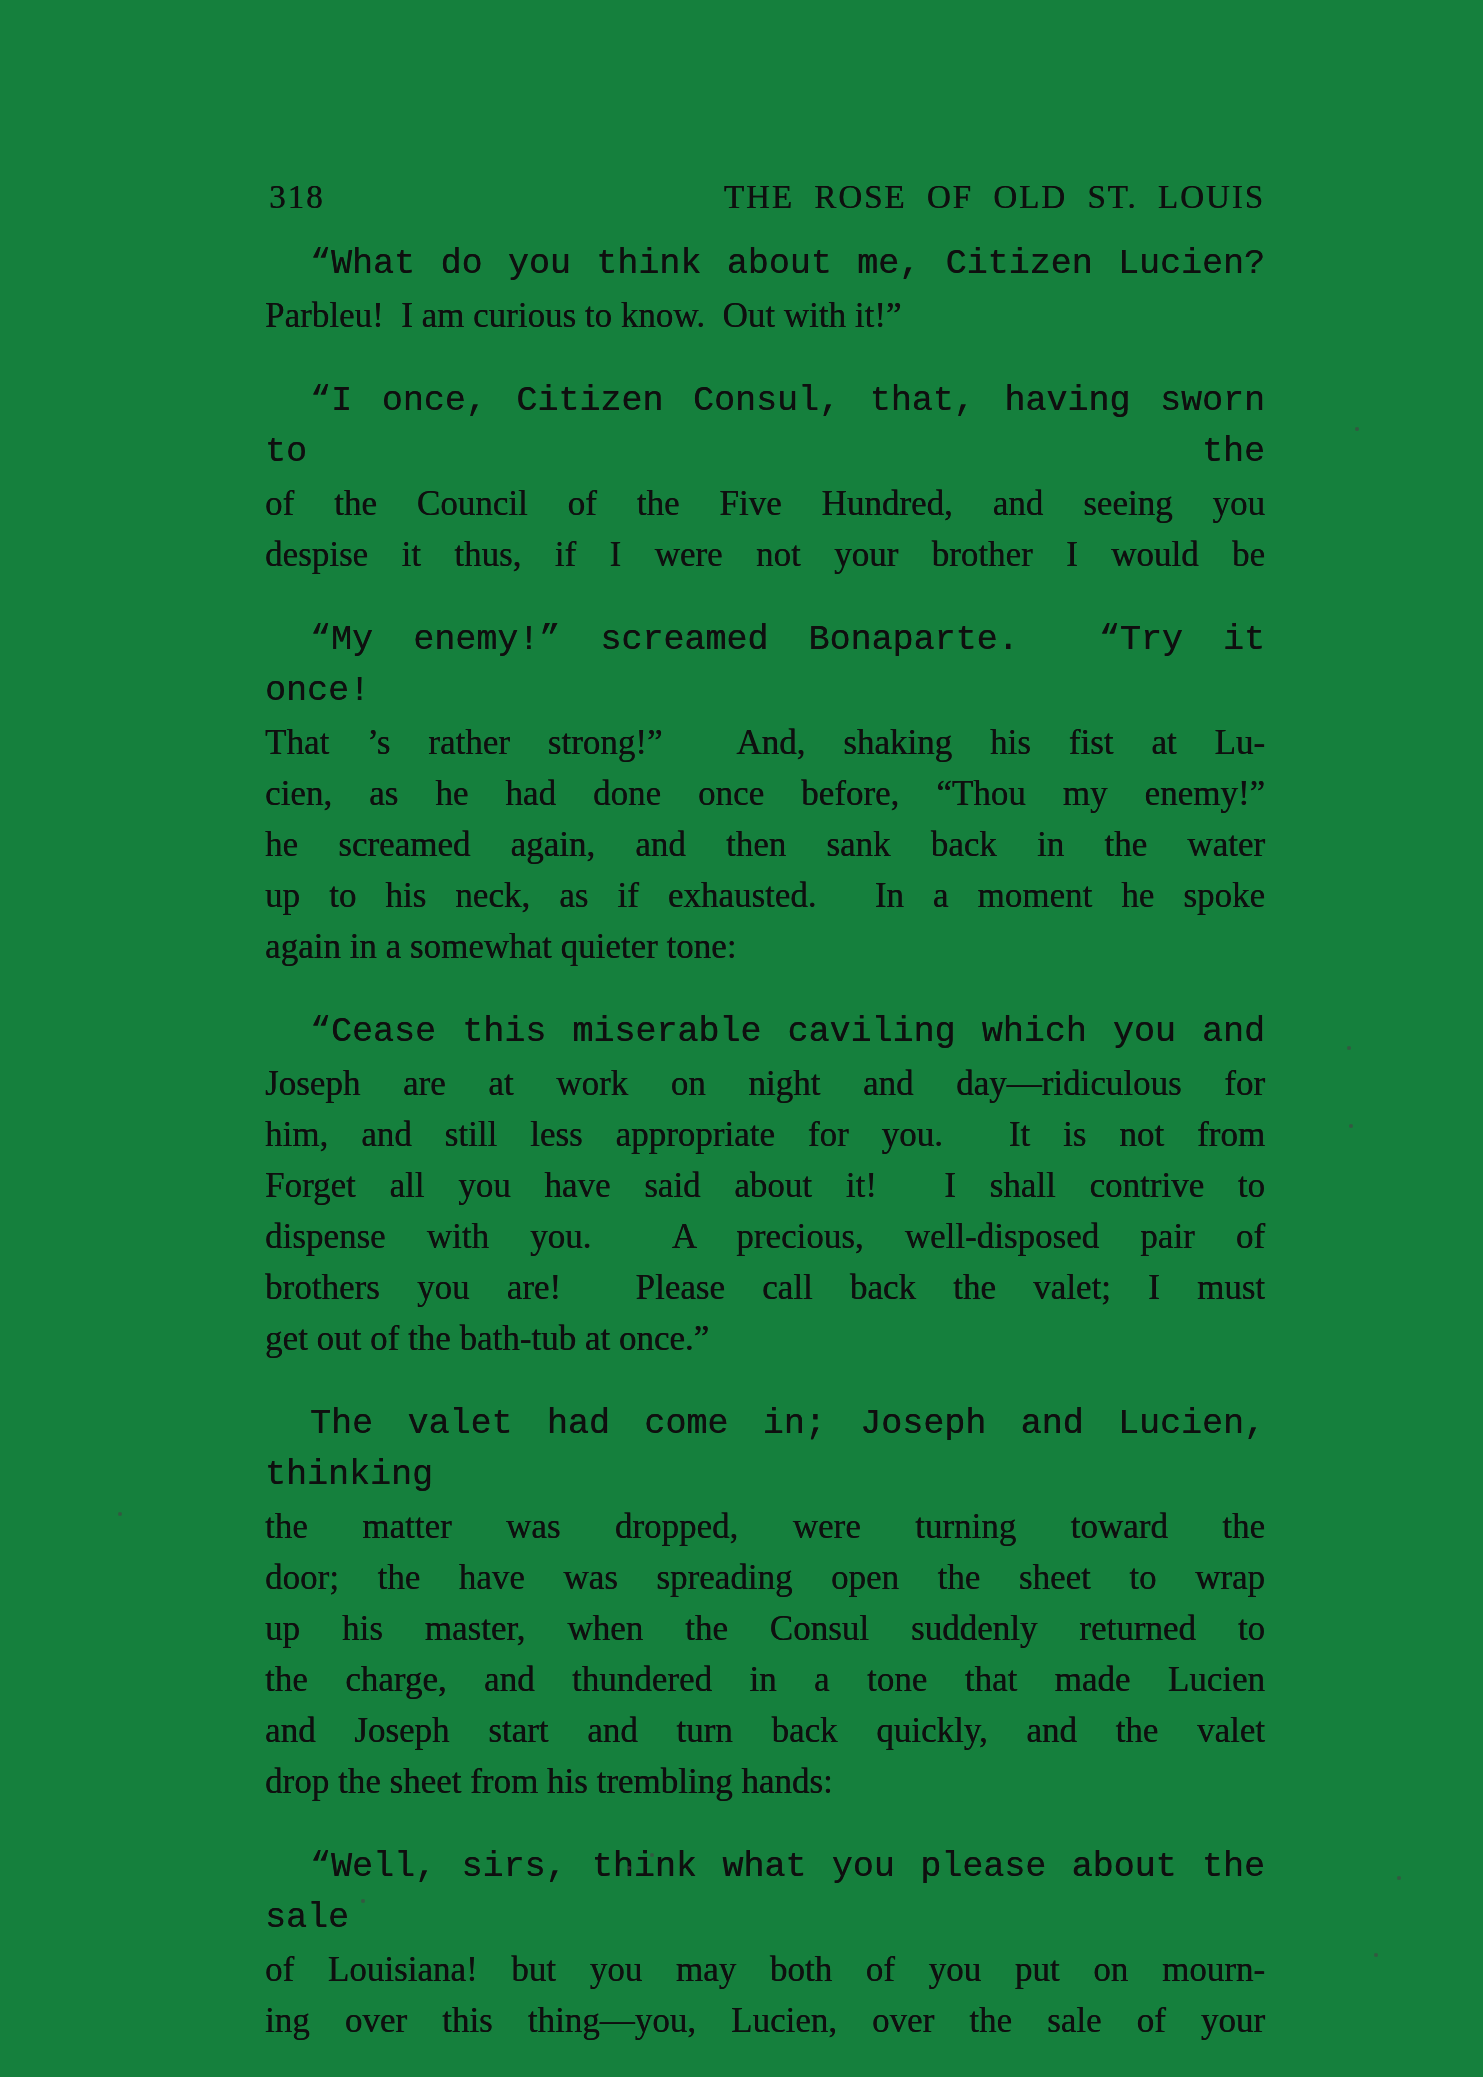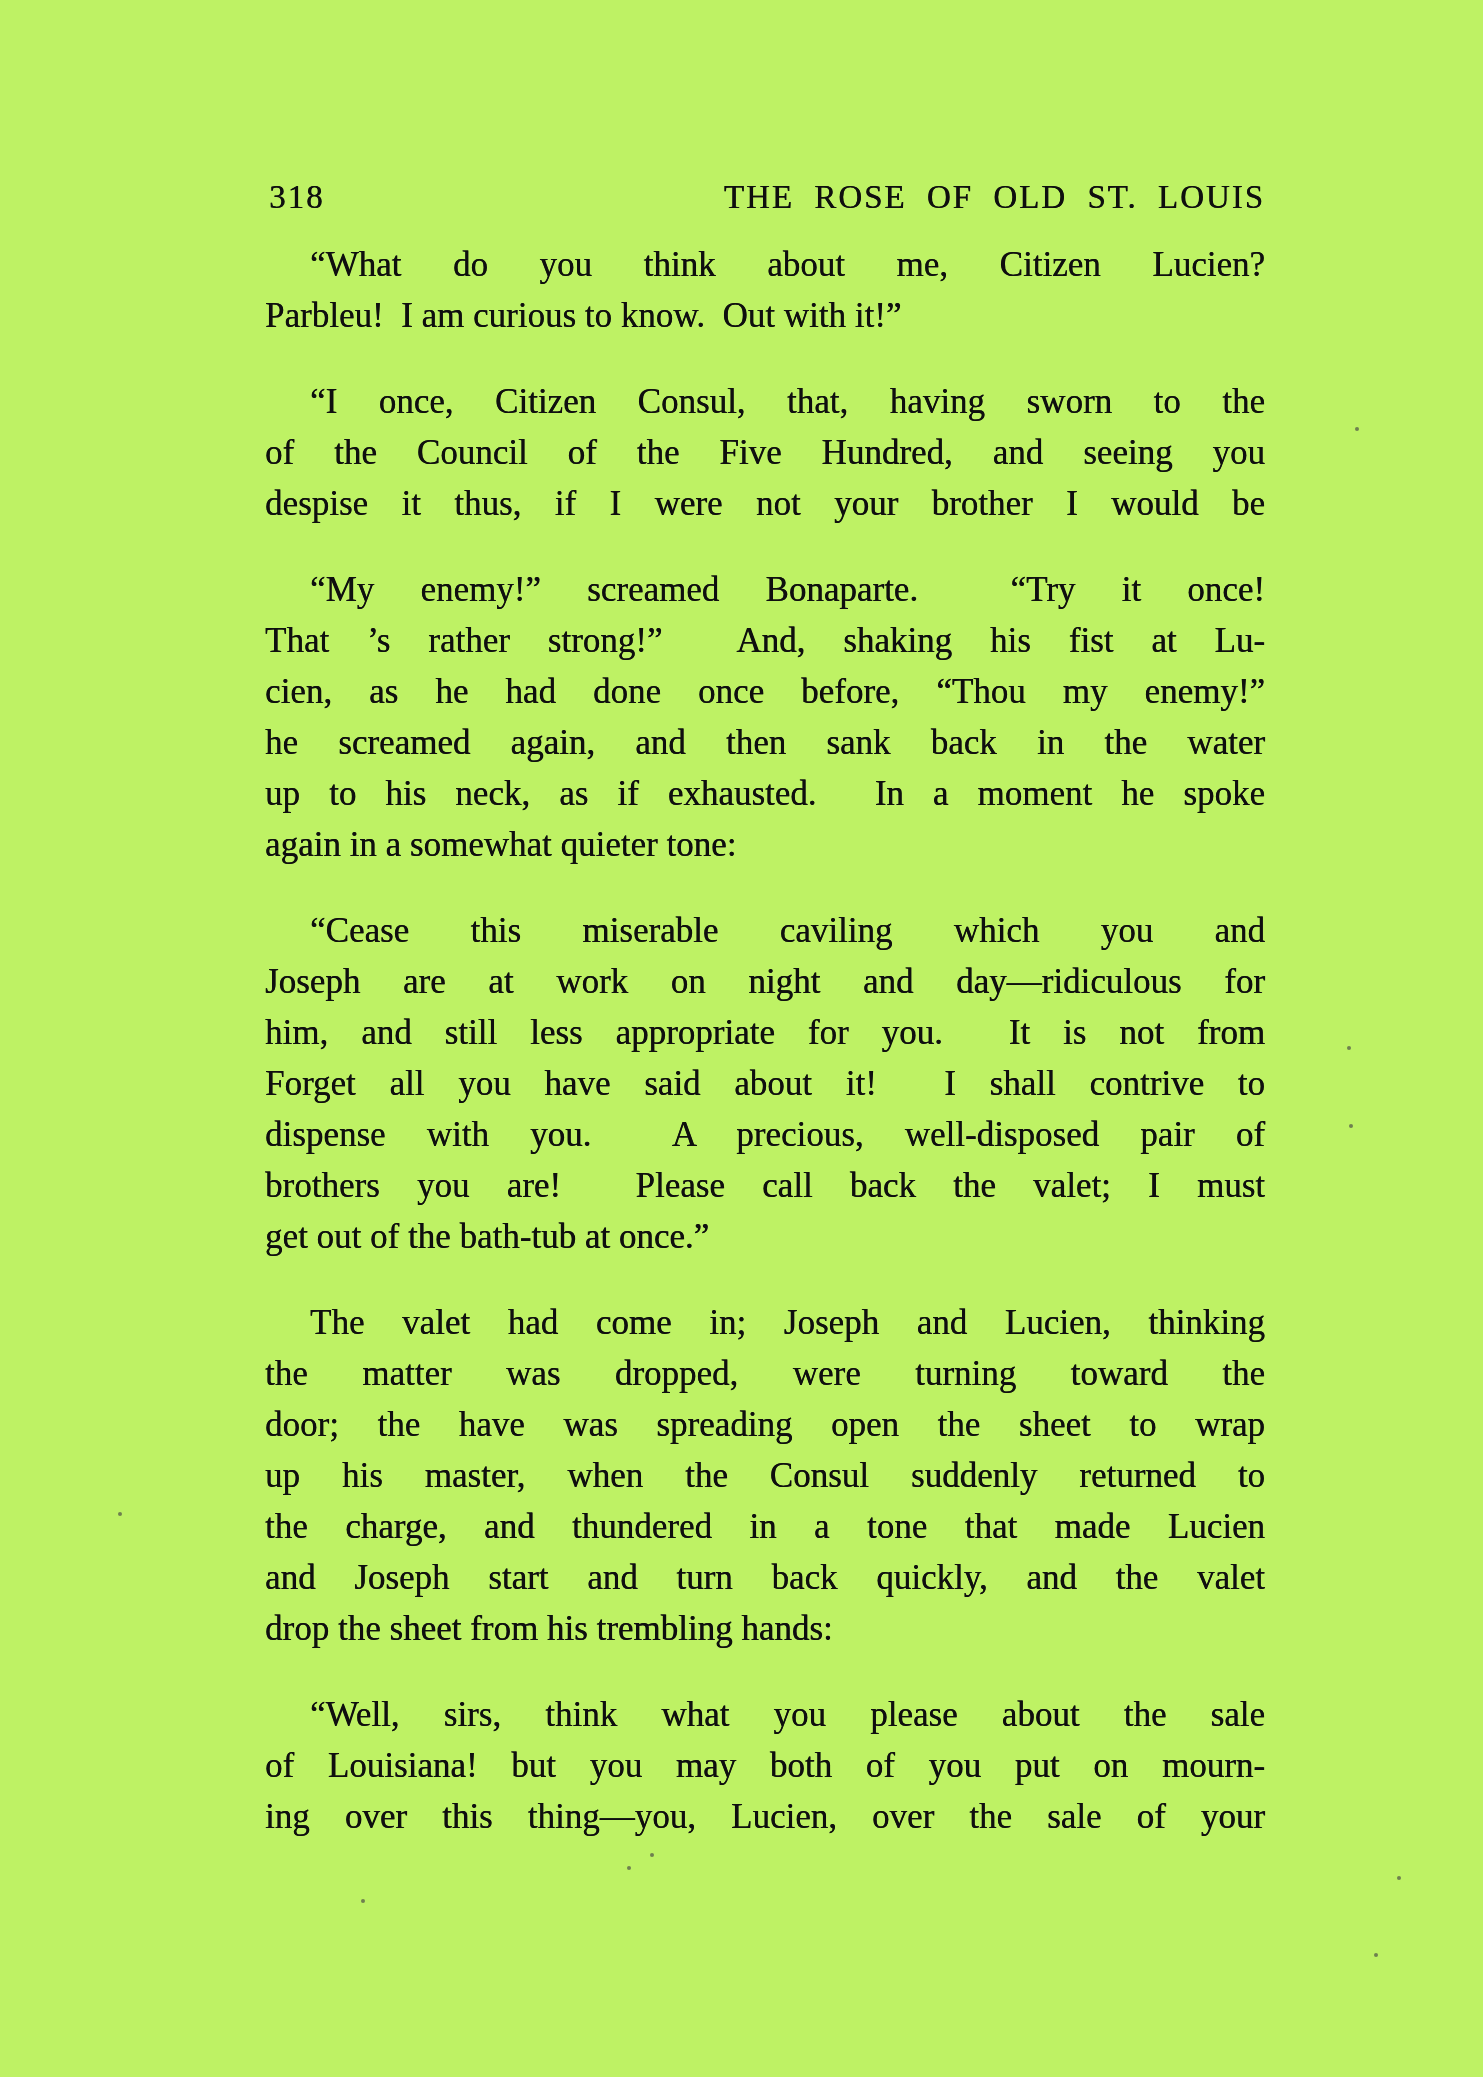--- a/index.html
+++ b/index.html
@@ -5,21 +5,21 @@
   html, body {
     margin: 0;
     padding: 0;
     background: #e8e8e8;
   }
   .page {
     position: relative;
     width: 1483px;
     height: 2077px;
     margin: 0 auto;
-    background: #bef264;
+    background: #15803d;
     overflow: hidden;
     color: #0f0f0f;
     font-family: "Liberation Serif", "DejaVu Serif", serif;
   }
   .running-head {
     position: absolute;
     left: 265px;
     top: 172px;
     width: 1000px;
     height: 50px;
@@ -49,21 +49,21 @@
     line-height: 51px;
   }
   .para { margin: 0; }
   .ln {
     white-space: pre-wrap;
     text-align: justify;
     text-align-last: justify;
     text-shadow: 0.35px 0 0 currentColor;
   }
   .ln.end { text-align-last: left; }
-  .ln.indent { text-indent: 45px; }
+  .ln.indent { text-indent: 45px; font-family: Liberation Mono, monospace; }
   .speck {
     position: absolute;
     width: 4px;
     height: 4px;
     border-radius: 50%;
     background: #444;
     opacity: 0.65;
   }
 </style>
 </head>

